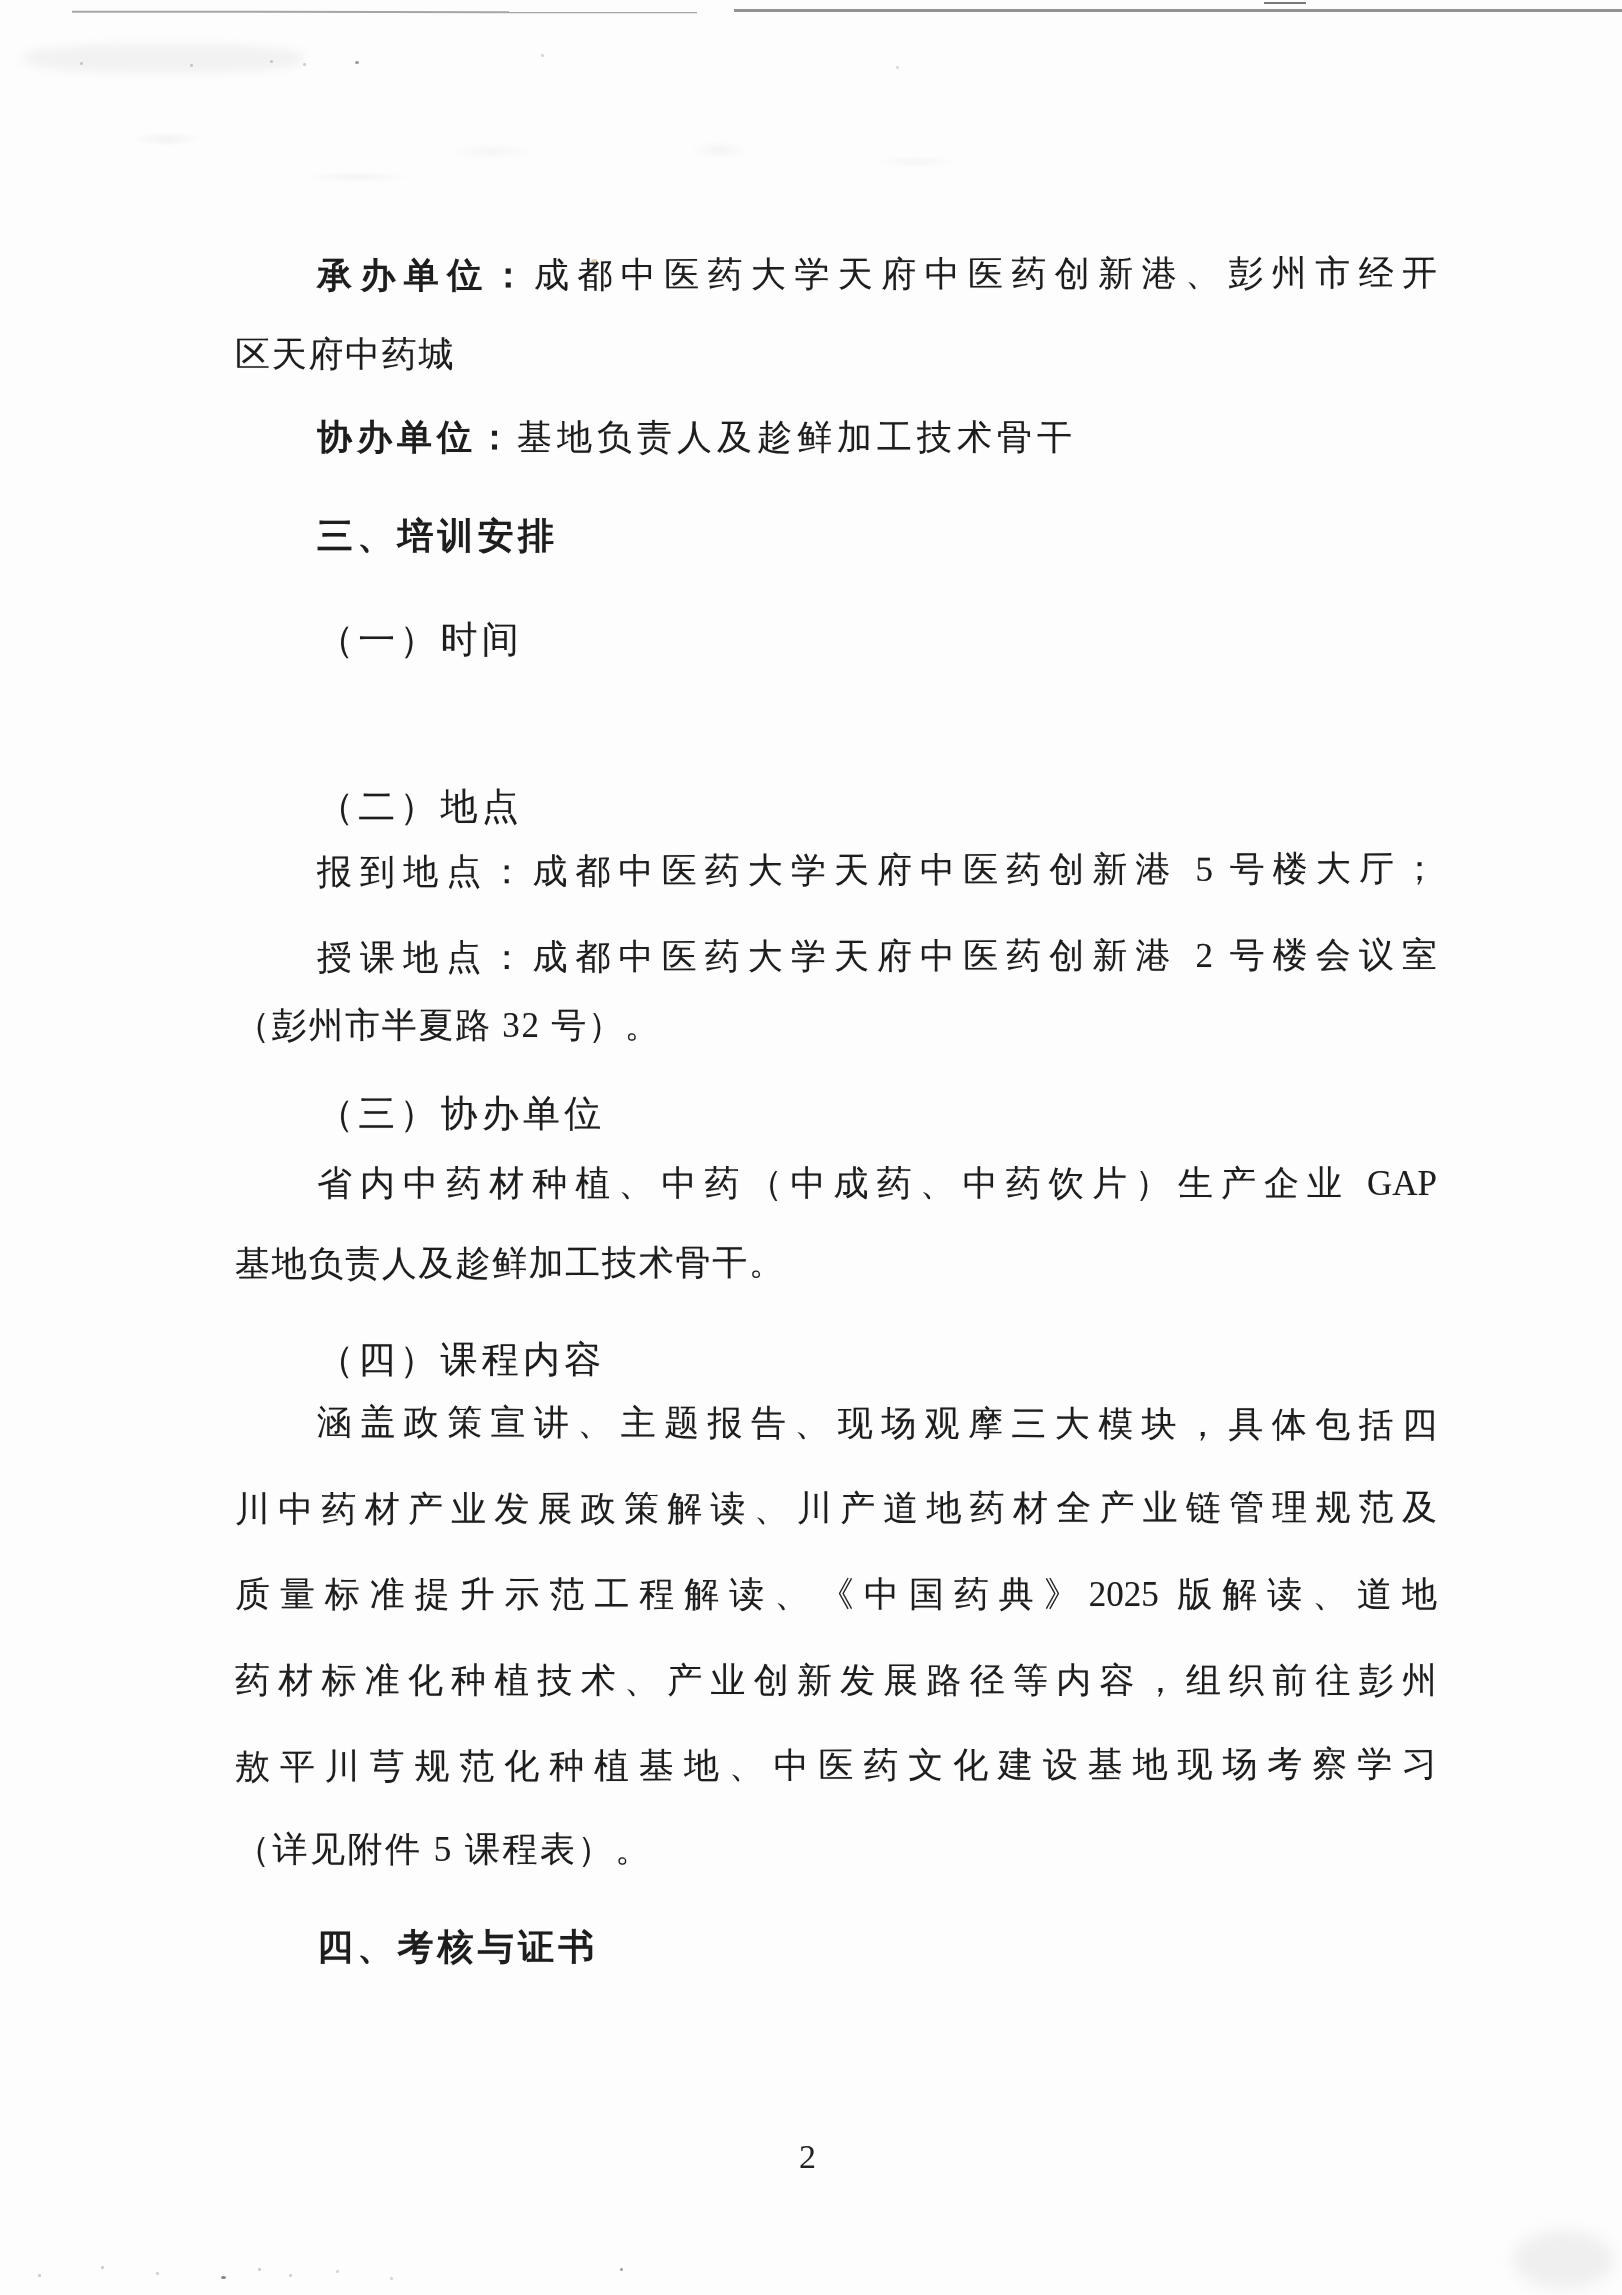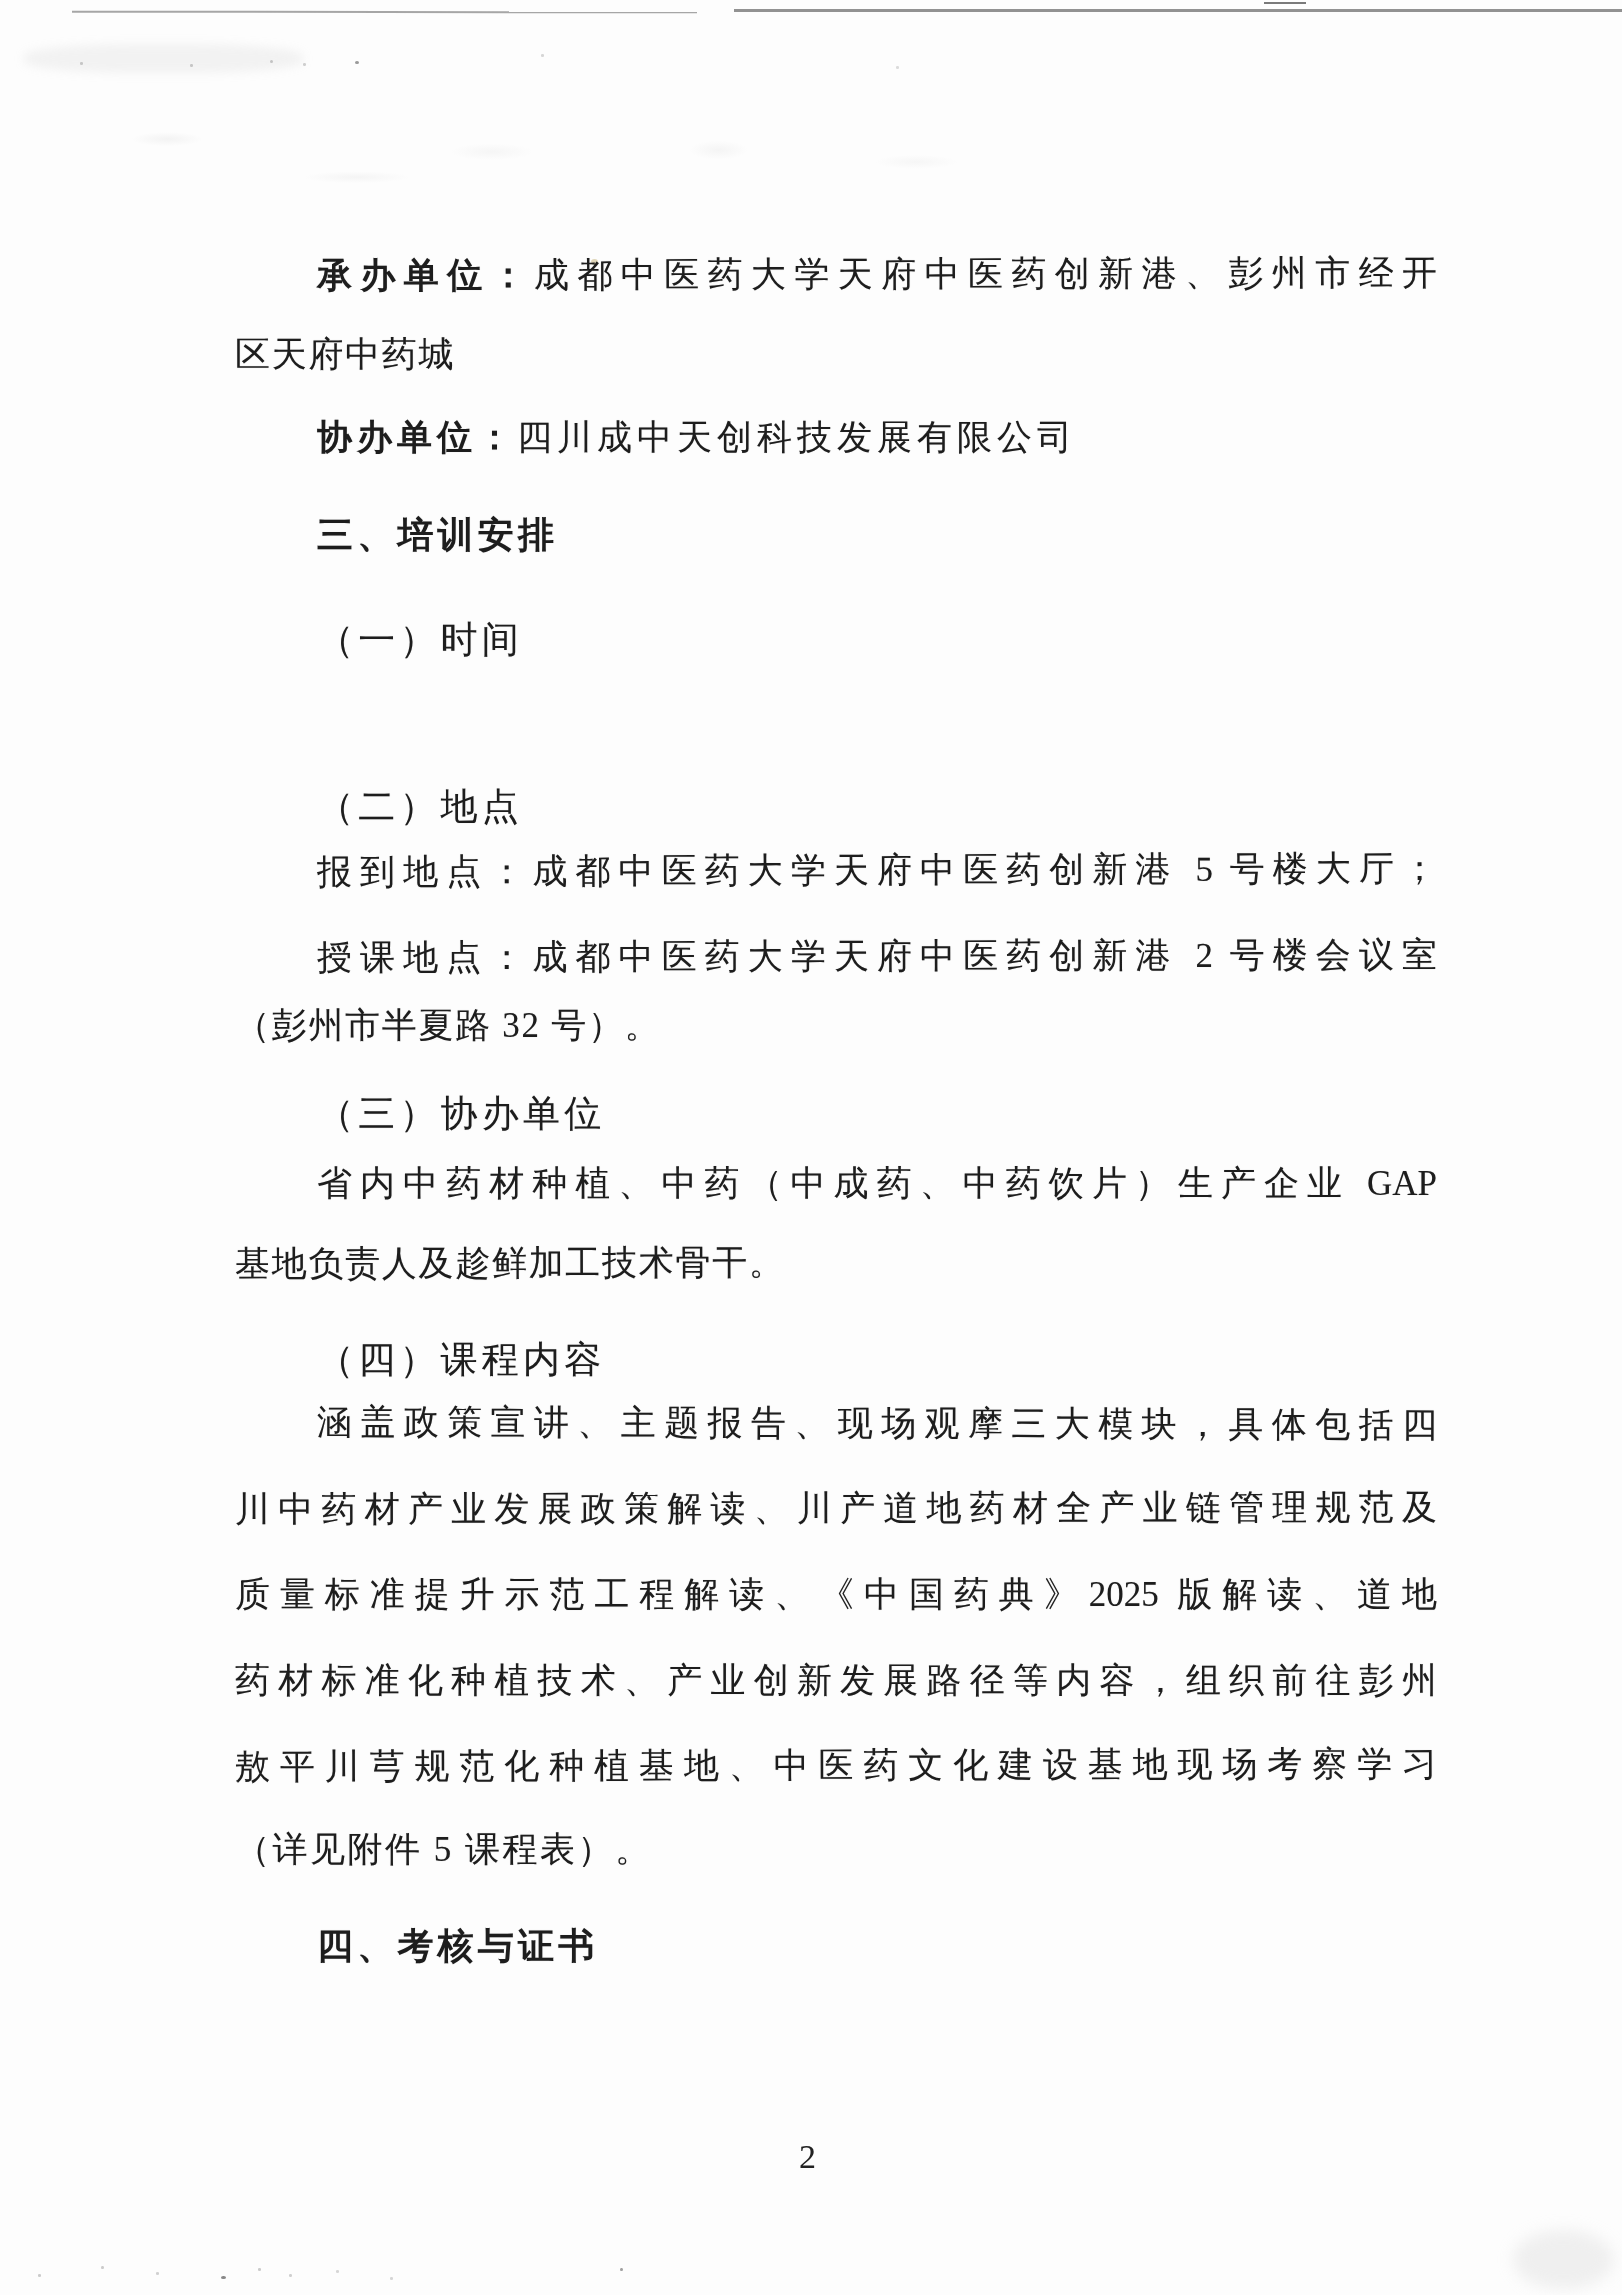--- a/index.html
+++ b/index.html
@@ -9,21 +9,21 @@
   
   .ln{
     position:absolute;left:235px;width:1202px;height:51px;line-height:51px;
     font-size:35px;color:#1d1d1d;
     font-family:"Liberation Serif","DejaVu Serif",serif;
     white-space:nowrap;
     text-shadow:0 0 0.8px rgba(45,45,45,.32);
   }
   .fill{white-space:normal;text-align:justify;text-align-last:justify;}
   .ind{text-indent:82px;}
-  .hei{font-family:Liberation Serif, serif;font-weight:bold;font-size:36px;letter-spacing:4.2px;}
+  .hei{font-family:Liberation Sans, sans-serif;font-weight:bold;font-size:36px;letter-spacing:4.2px;}
   .kai{font-size:37px;letter-spacing:4.2px;}
   .lab{font-weight:bold;}
   .ls2{letter-spacing:1.7px;}
   .ls3{letter-spacing:2.5px;}
   .ls6{letter-spacing:5px;}
   .pgnum{position:absolute;left:782px;top:2131px;width:51px;height:51px;line-height:51px;
     text-align:center;font-size:34px;color:#222;
     font-family:"Liberation Serif","DejaVu Serif",serif;}
 
   
@@ -76,21 +76,21 @@
   <div class="art speck" style="left:390px;top:2277px;width:2.5px;height:2.5px;opacity:.4"></div>
   <div class="art speck" style="left:620px;top:2268px;width:2.5px;height:3.4px;background:#666;opacity:.6"></div>
 
   <div class="ln ind fill" style="top:249px;transform:rotate(-.15deg)">
     <span class="lab">承办单位：</span><span>成都中医药大学天府中医药创新港、彭州市经开</span>
   </div>
 
   <div class="ln ls2" style="top:329px">区天府中药城</div>
 
   <div class="ln ind ls6" style="top:412px">
-    <span class="lab">协办单位：</span><span>四川成中天创科技发展有限公司</span>
+    <span class="lab">协办单位：</span><span>基地负责人及趁鲜加工技术骨干</span>
   </div>
 
   <div class="ln ind hei" style="top:510px">三、培训安排</div>
 
   <div class="ln ind kai" style="top:614px">（一）时间</div>
 
 
   <div class="ln ind kai" style="top:781px">（二）地点</div>
 
   <div class="ln ind fill" style="top:845px;transform:rotate(-.2deg)">报到地点：成都中医药大学天府中医药创新港 5 号楼大厅；</div>

